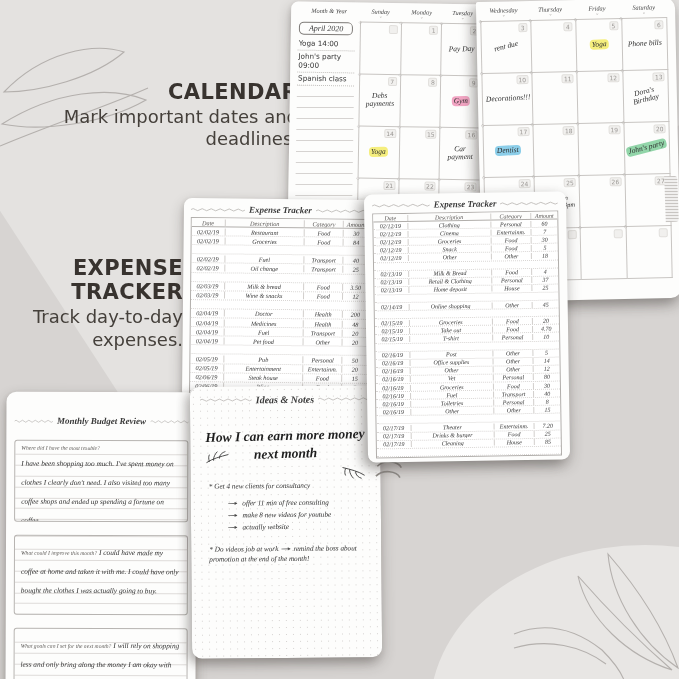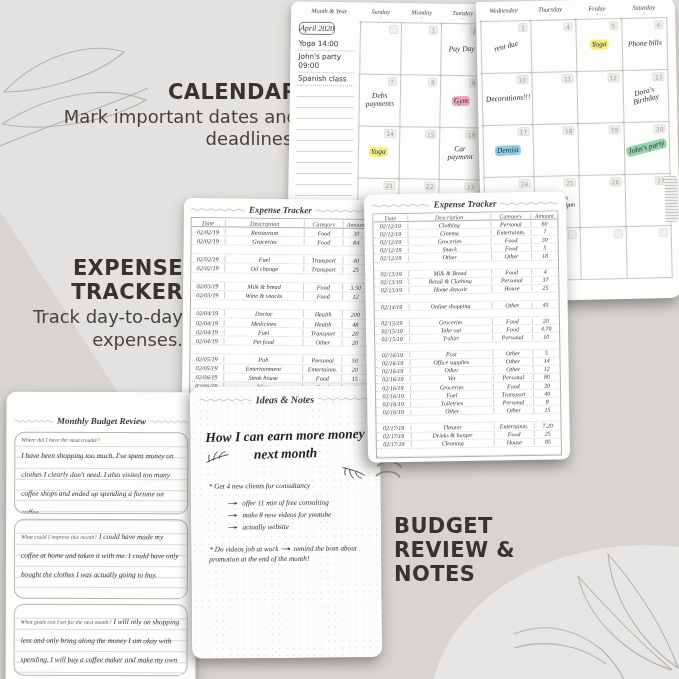--- a/index.html
+++ b/index.html
@@ -44,21 +44,21 @@
   .cal-head { display:flex; height:14px; }
   .cal-head .my-label { width:62px; text-align:center; }
   .cal-head-days { flex:1; display:flex; }
   .day-label { flex:1; text-align:center; font-family:"Liberation Serif",serif; font-style:italic;
                font-size:6.3px; color:#454545; }
   .day-label::after { content:"⌄"; display:block; font-size:5px; line-height:3px; color:#b3b0ad; }
   .my-label { font-family:"Liberation Serif",serif; font-style:italic; font-size:6.3px; color:#454545; }
 
   .cal-body { display:flex; height:calc(100% - 14px); }
   .cal-sidebar { width:62px; padding-right:5px; display:flex; flex-direction:column; }
-  .month-box { align-self:flex-start; border:1px solid #7d7a77; border-radius:5px; padding:1px 0;
+  .month-box { align-self:flex-start; border:1px solid #7d7a77; border-radius:5px; padding:1px 9px;
                font-size:8px; color:#333; margin:1px 0 3px 1px; }
   .sidebar-notes { list-style:none; }
   .sidebar-notes li { font-size:7.2px; line-height:1.15; color:#333; padding:2px 0 2px 1px;
                       border-bottom:1px dotted #c3c0bd; }
   .sidebar-fill { flex:1; background:repeating-linear-gradient(to bottom,transparent 0 10px,#d6d3d1 10px 11px); }
 
   .cal-grid { flex:1; display:grid; border-top:1px solid #c8c5c2; border-left:1px solid #c8c5c2; align-content:start; }
   .cols3 { grid-template-columns:repeat(3,1fr); grid-auto-rows:52px; }
   .cols4 { grid-template-columns:repeat(4,1fr); grid-auto-rows:52px; }
   .cal-cell { position:relative; border-right:1px solid #c8c5c2; border-bottom:1px solid #c8c5c2;
@@ -96,21 +96,21 @@
   .exp-left  .exp-cell { font-size:6.2px; }
   .exp-right .exp-cell { font-size:6px; }
   .c-date { width:19%; border-right:1px solid #d2cfcc; }
   .c-desc { width:45%; border-right:1px solid #d2cfcc; }
   .c-cat  { width:22%; border-right:1px solid #d2cfcc; }
   .c-amt  { width:14%; }
 
   
   .budget-page { left:6px; top:392px; width:190px; height:305px; border-radius:10px;
                  transform:rotate(.2deg); padding:23px 8px; }
-  .budget-box { border:1px solid #b7b4b1; border-radius:10px; padding:4px 6px 0; margin-top:5px;
+  .budget-box { border:1px solid #b7b4b1; border-radius:3px; padding:4px 6px 0; margin-top:13px;
                 background:repeating-linear-gradient(to bottom,transparent 0 9.9px,#dedbd9 9.9px 10.9px);
                 background-position:0 3px; overflow:hidden; }
   .budget-box:nth-of-type(2) { height:80px; }
   .prompt { font-family:"Liberation Serif",serif; font-style:italic; font-size:5.6px; color:#5d5a57; margin-right:2px; }
   .prompt.block { display:block; }
   .hand-text { font-family:"Liberation Serif",serif; font-style:italic; font-size:7.3px; line-height:10.9px; color:#2f2f2f; }
   .b1 { height:82px; } .b2 { height:76px; } .b3 { height:72px; }
 
   .notes-page { left:191px; top:386px; width:190px; height:272px; border-radius:10px;
                 transform:rotate(-.5deg); padding:7px 10px;
@@ -167,21 +167,20 @@
 
   <div class="feature feat-calendar">
     <h2>CALENDAR</h2>
     <p>Mark important dates and deadlines.</p>
   </div>
   <div class="feature feat-expense">
     <h2>EXPENSE TRACKER</h2>
     <p>Track day-to-day expenses.</p>
   </div>
   <div class="feature feat-budget">
-    <h2>BUDGET REVIEW &amp; NOTES</h2>
   </div>
 
   <div class="page cal-page-left">
     <div class="cal-head">
       <span class="my-label" style="width:62px">Month &amp; Year</span>
       <div class="cal-head-days">
 
       <span class="day-label">Sunday</span>
           <span class="day-label">Monday</span>
           <span class="day-label">Tuesday</span>

